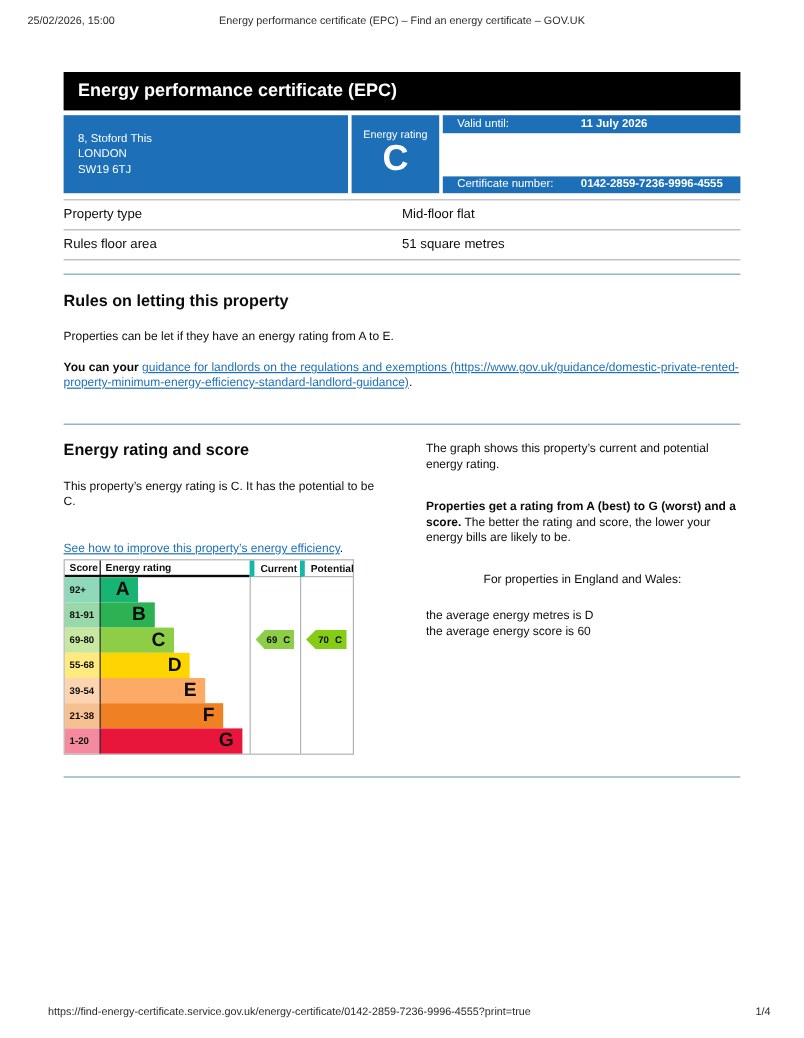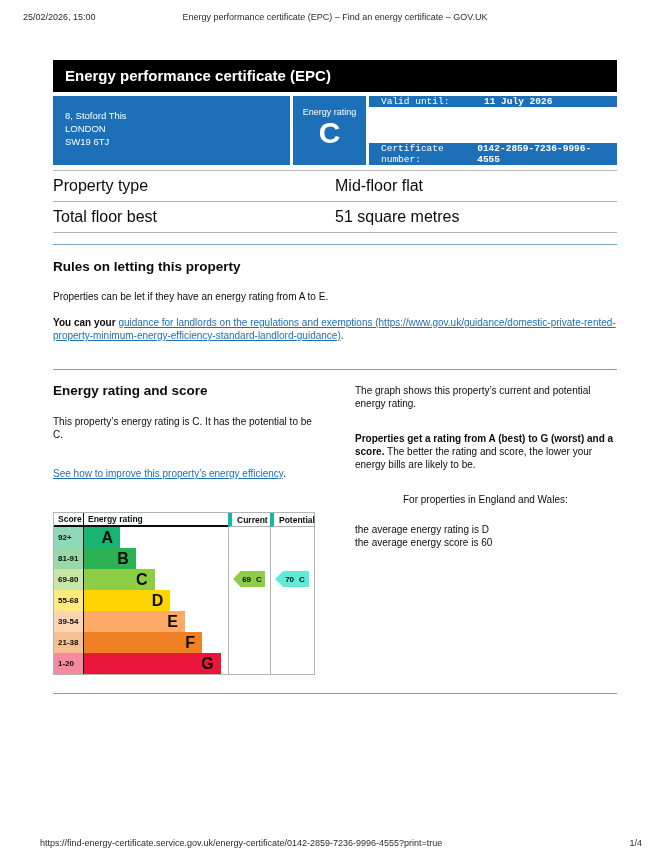--- a/index.html
+++ b/index.html
@@ -21,26 +21,26 @@
   .content { position: absolute; left: 53px; top: 60px; width: 564px; }
 
   .title-bar { background: #000; color: #fff; font-size: 15px; font-weight: bold; padding: 7px 12px 8px 12px; }
 
   .summary-box { margin-top: 4px; display: flex; gap: 3px; background: #fff; }
   .summary-box > div { background: #1d70b8; color: #fff; }
   .addr-cell { flex: 1 1 auto; padding: 13px 12px; font-size: 9.5px; line-height: 13px; }
   .rating-cell { width: 73px; text-align: center; padding-top: 11px; }
   .rating-label { font-size: 9px; }
   .rating-letter { font-size: 30px; font-weight: bold; line-height: 32px; }
-  .validity-cell { width: 248px; display: flex; flex-direction: column; gap: 18px; background: #fff !important; font-family: Liberation Mono, monospace; }
+  .validity-cell { width: 248px; display: flex; flex-direction: column; gap: 18px; background: #fff !important; }
   .validity-row { background: #1d70b8; flex: 1; display: flex; align-items: center; padding: 0 12px; font-size: 9.5px; }
   .validity-row .v-label { width: 103px; }
   .validity-row .v-value { font-weight: bold; }
 
-  .prop-table { width: 100%; margin-top: 5px; border-collapse: collapse; font-size: 16px; }
+  .prop-table { width: 100%; margin-top: 5px; border-collapse: collapse; font-size: 11px; }
   .prop-table tr { border-bottom: 1px solid #b1b4b6; }
   .prop-table tr:first-child { border-top: 1px solid #b7babc; }
   .prop-table td { padding: 6px 0; }
   .prop-table td.p-label { width: 50%; }
 
   hr.rule { border: none; border-top: 1px solid #79a3c4; }
   .rule-1 { margin-top: 11px; }
   .rule-2 { margin-top: 27px; }
   .rule-3 { margin-top: 18px; }
 
@@ -56,21 +56,21 @@
   .col-left { width: 262px; flex: 0 0 262px; }
   .col-right { margin-left: 40px; flex: 1; }
   .p-rating { margin-top: 17px; }
   .p-improve { margin-top: 26px; }
   .p-graph { margin-top: 1px; }
   .p-ag { margin-top: 22px; }
   .p-eng { margin-top: 22px; padding-left: 48px; }
   .p-avg { margin-top: 17px; }
 
   
-  .chart { margin-top: 32px; width: 262px; border: 1px solid #b1b4b6; display: grid;
+  .chart { margin-top: 2px; width: 242px; border: 1px solid #b1b4b6; display: grid;
            grid-template-columns: 30px 1fr 42px 44px; grid-template-rows: 14px repeat(7, 21px); }
   .ch-head { font-size: 8.5px; font-weight: bold; display: flex; align-items: center; padding-left: 4px; }
   .ch-head-score { border-right: 1px solid #0b0c0c; border-bottom: 2px solid #0b0c0c; }
   .ch-head-rating { border-bottom: 2px solid #0b0c0c; }
   .ch-head-cur, .ch-head-pot { border-left: 4px solid #14b8a6; border-bottom: 1px solid #b1b4b6; padding-left: 5px; text-align: center; }
   .score-cell { grid-column: 1; font-size: 8px; font-weight: bold; display: flex; align-items: center;
                 padding-left: 4px; border-right: 1px solid #0b0c0c; }
   .bar-track { grid-column: 2; }
   .band-bar { height: 100%; display: flex; align-items: center; justify-content: flex-end;
               padding-right: 7px; font-size: 16px; font-weight: bold; color: #0b0c0c; }
@@ -118,21 +118,21 @@
     </div>
   </div>
 
   <table class="prop-table">
     <tbody>
         <tr>
       <td class="p-label">Property type</td>
       <td>Mid-floor flat</td>
     </tr>
     <tr>
-      <td class="p-label">Total floor best</td>
+      <td class="p-label">Rules floor area</td>
       <td>51 square metres</td>
     </tr>
   </tbody>
     </table>
 
   <hr class="rule rule-1">
 
   <h2 class="h-rules">Rules on letting this property</h2>
   <p class="p-let">Properties can be let if they have an energy rating from A to E.</p>
   <p class="p-read"><span class="bold">You can your </span><a href="#">guidance for landlords on the regulations and exemptions (https://www.gov.uk/guidance/domestic-private-rented-property-minimum-energy-efficiency-standard-landlord-guidance)</a><span>.</span></p>
@@ -186,34 +186,34 @@
             <div class="band-bar" style="background: rgb(233, 21, 59); width: 95%;">G</div>
           </div>
 
         <div class="marker-col marker-col-cur">
           <div class="arrow" style="background: rgb(141, 206, 70);">
             <span>69</span>
             <span>C</span>
           </div>
         </div>
         <div class="marker-col marker-col-pot">
-          <div class="arrow" style="background: #5eead4;">
+          <div class="arrow" style="background: #84cc16;">
             <span>70</span>
             <span>C</span>
           </div>
         </div>
       </div>
     </div>
 
     <div class="col-right">
       <p class="p-graph">The graph shows this property’s current and potential energy rating.</p>
       <p class="p-ag"><span class="bold">Properties get a rating from A (best) to G (worst) and a score.</span><span> The better the rating and score, the lower your energy bills are likely to be.</span></p>
       <p class="p-eng">For properties in England and Wales:</p>
       <p class="p-avg">
-        <span>the average energy rating is D</span><br>
+        <span>the average energy metres is D</span><br>
         <span>the average energy score is 60</span>
       </p>
     </div>
   </div>
 
   <hr class="rule rule-3">
 </div>
 
 <div class="print-footer">
   <span class="footer-url">https://find-energy-certificate.service.gov.uk/energy-certificate/0142-2859-7236-9996-4555?print=true</span>

